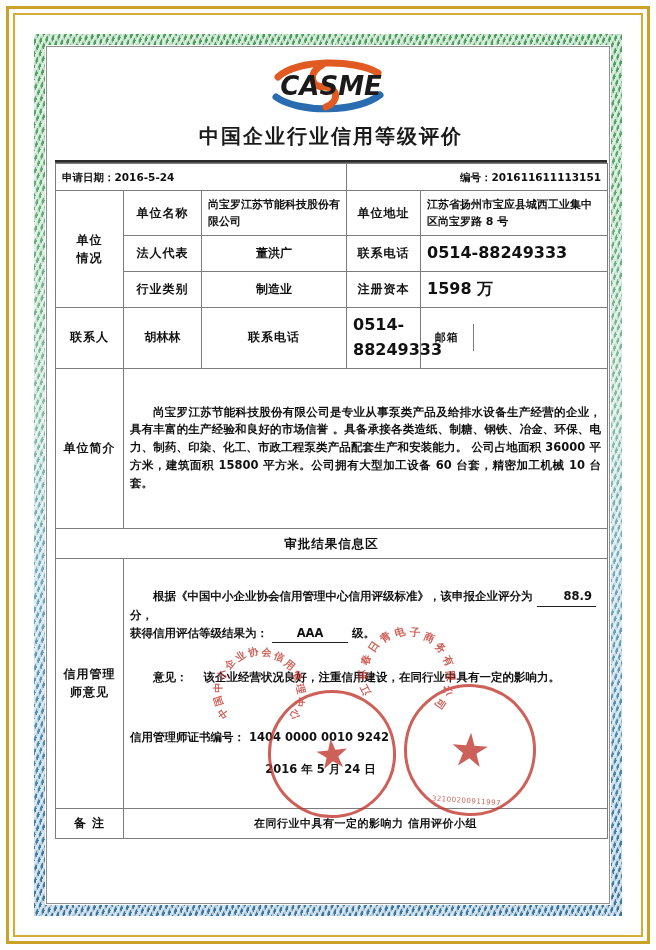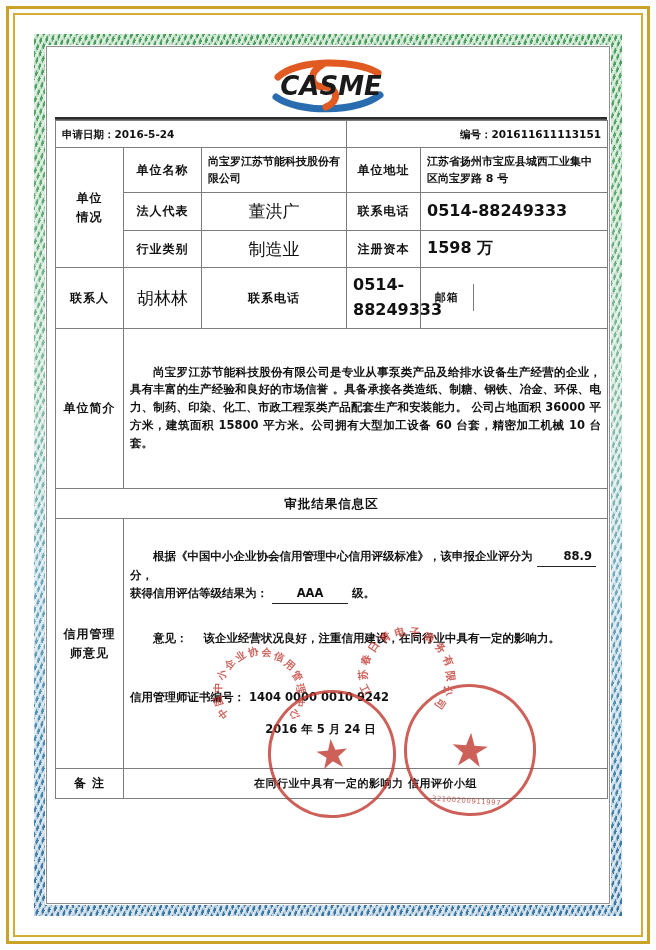--- a/index.html
+++ b/index.html
@@ -126,21 +126,21 @@
   .hdr-left { text-align: left; }
   .hdr-right { text-align: right; }
 
   .lbl {
     text-align: center;
     font-weight: bold;
     font-size: 12px;
     letter-spacing: 1px;
   }
   .lbl-stack { line-height: 2.1; }
-  .val-c { text-align: center; font-weight: normal; font-size: 17px; }
+  .val-c { text-align: center; font-weight: bold; font-size: 12px; }
   .val-l { text-align: left; font-weight: bold; font-size: 11px; }
   .val-num { font-weight: bold; font-size: 16px; }
 
   .intro-cell {
     text-align: justify;
     font-size: 11.5px;
     line-height: 2.0;
     padding: 10px 12px 10px 10px;
     font-weight: bold;
     height: 160px;
@@ -264,20 +264,21 @@
       <div class="logo">
         <svg width="150" height="58" viewBox="0 0 150 58">
           <path d="M22 20 C40 2, 100 2, 122 16" stroke="#e05a22" stroke-width="7" fill="none" stroke-linecap="round"></path>
           <path d="M20 40 C42 56, 100 56, 124 38" stroke="#2a6cb0" stroke-width="7" fill="none" stroke-linecap="round"></path>
           <path d="M66 8 C52 16, 54 30, 68 30 C82 30, 84 44, 70 50" stroke="#e05a22" stroke-width="7" fill="none" stroke-linecap="round"></path>
           <text x="75" y="38" text-anchor="middle" font-family="DejaVu Sans, sans-serif" font-size="26" font-weight="bold" font-style="italic" fill="#1a1a1a">CASME</text>
         </svg>
       </div>
     </div>
 
+    <div class="doc-title">中国企业行业信用等级评价</div>
     <div class="title-rules"></div>
 
     <table class="main">
       <colgroup>
         <col style="width:68px">
         <col style="width:78px">
         <col style="width:145px">
         <col style="width:74px">
         <col style="width:187px">
       </colgroup>

